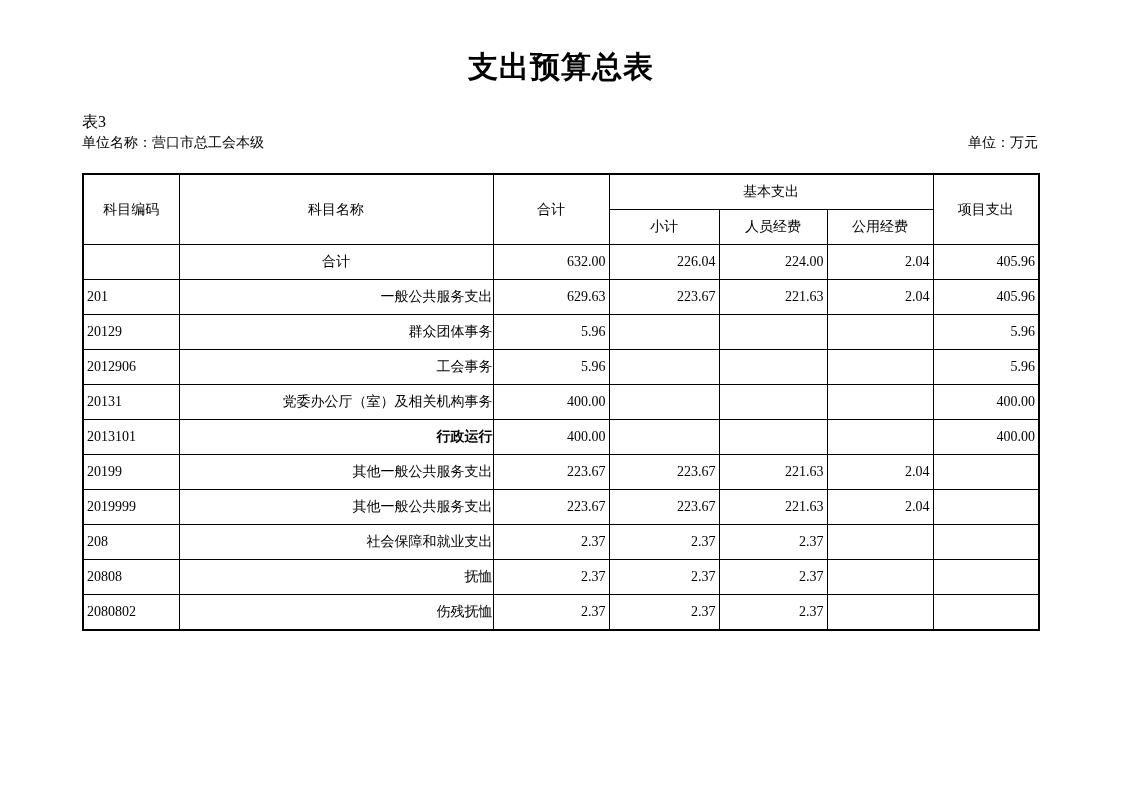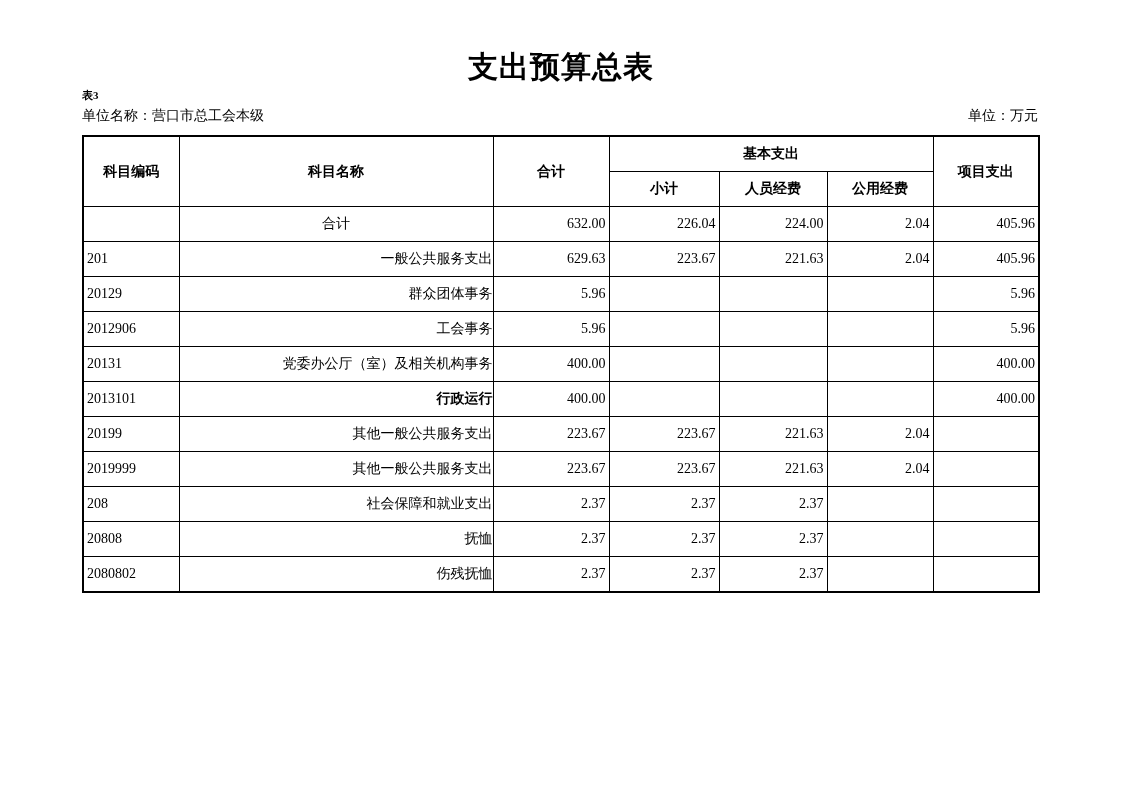--- a/index.html
+++ b/index.html
@@ -27,50 +27,50 @@
     font-size: 30px;
     line-height: 38px;
     letter-spacing: 1px;
   }
   .sheet {
     width: 956px;
     margin-left: 82px;
     position: relative;
   }
   .table-label {
-    font-size: 11px;
+    margin-top: 27px;
+    font-size: 16px;
     line-height: 18px;
-    font-weight: bold;
   }
   .meta-row {
     display: flex;
     justify-content: space-between;
     align-items: flex-end;
     font-size: 14px;
     line-height: 19px;
     margin-top: 2px;
-    margin-bottom: 10px;
+    margin-bottom: 21px;
   }
   table.budget {
     border-collapse: collapse;
     table-layout: fixed;
     width: 956px;
     border: 2px solid #000;
     font-size: 14px;
   }
   table.budget th,
   table.budget td {
     border: 1px solid #000;
     height: 34px;
     padding: 0;
     overflow: hidden;
     white-space: nowrap;
   }
   table.budget th {
-    font-weight: bold;
+    font-weight: normal;
     text-align: center;
     vertical-align: middle;
   }
   table.budget td.code {
     text-align: left;
     padding-left: 3px;
     vertical-align: middle;
   }
   table.budget td.name {
     text-align: right;

